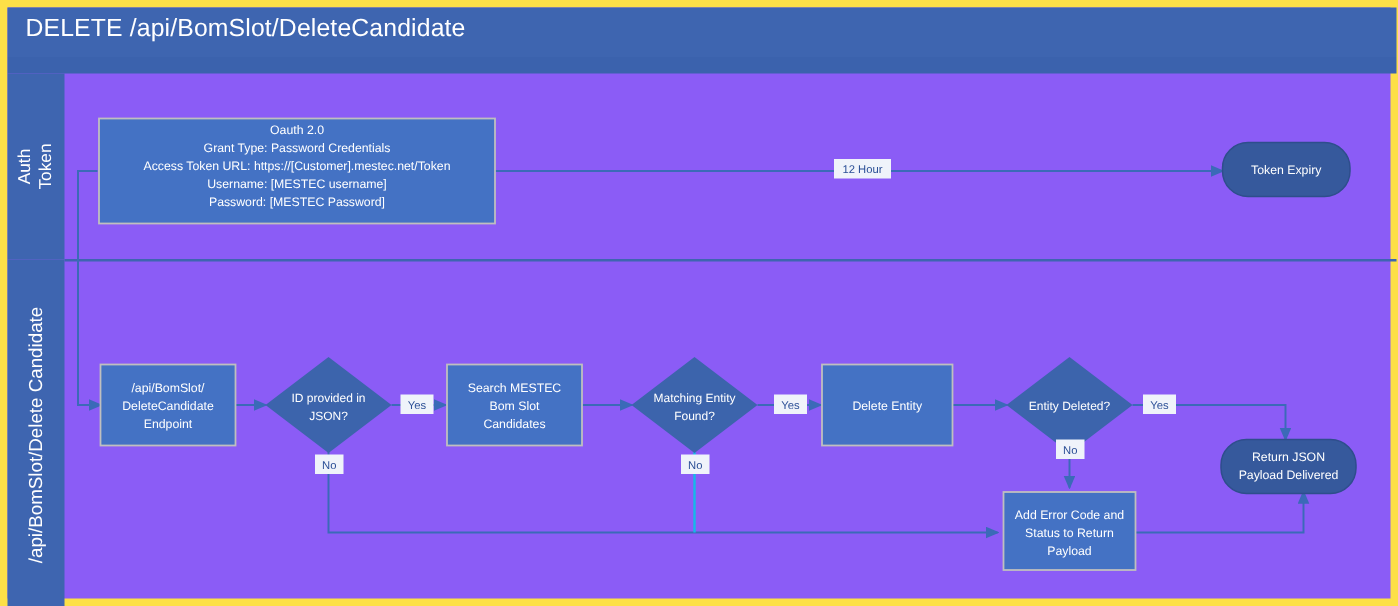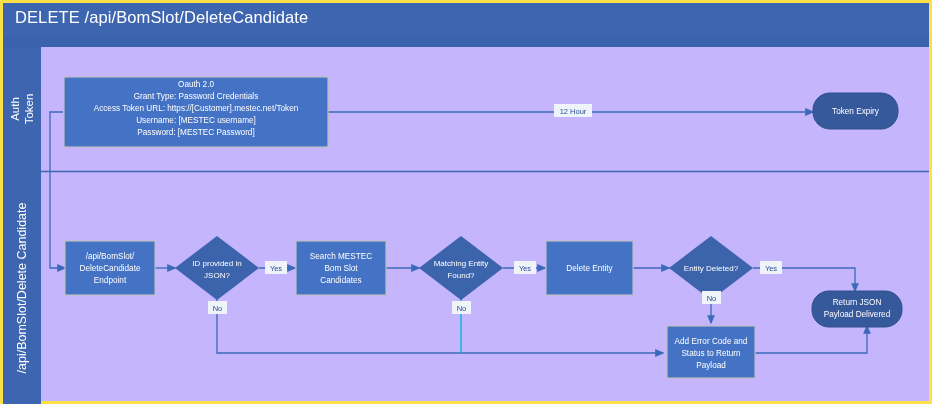--- a/index.html
+++ b/index.html
@@ -2,23 +2,23 @@
 <html><head>
 <meta charset="utf-8">
 <style>
   html,body{margin:0;padding:0;background:#000;}
   body{
     font-family:"Liberation Sans", sans-serif;
     width:932px;height:404px;overflow:hidden;
   }
   #page{
     position:relative;width:932px;height:404px;
-    background:#c4b5fd;
+    background:#8b5cf6;
     box-sizing:border-box;
-    border:3px solid #fde047;
+    border:5px solid #fde047;
   }
   
   .title-bar{
     position:absolute;left:0;top:0;width:926px;height:33px;
     background:#3E65B0;
     box-sizing:border-box;
   }
   .title-text{
     position:absolute;left:12px;top:5px;
     font-size:16.5px;color:#FFFFFF;letter-spacing:.1px;

